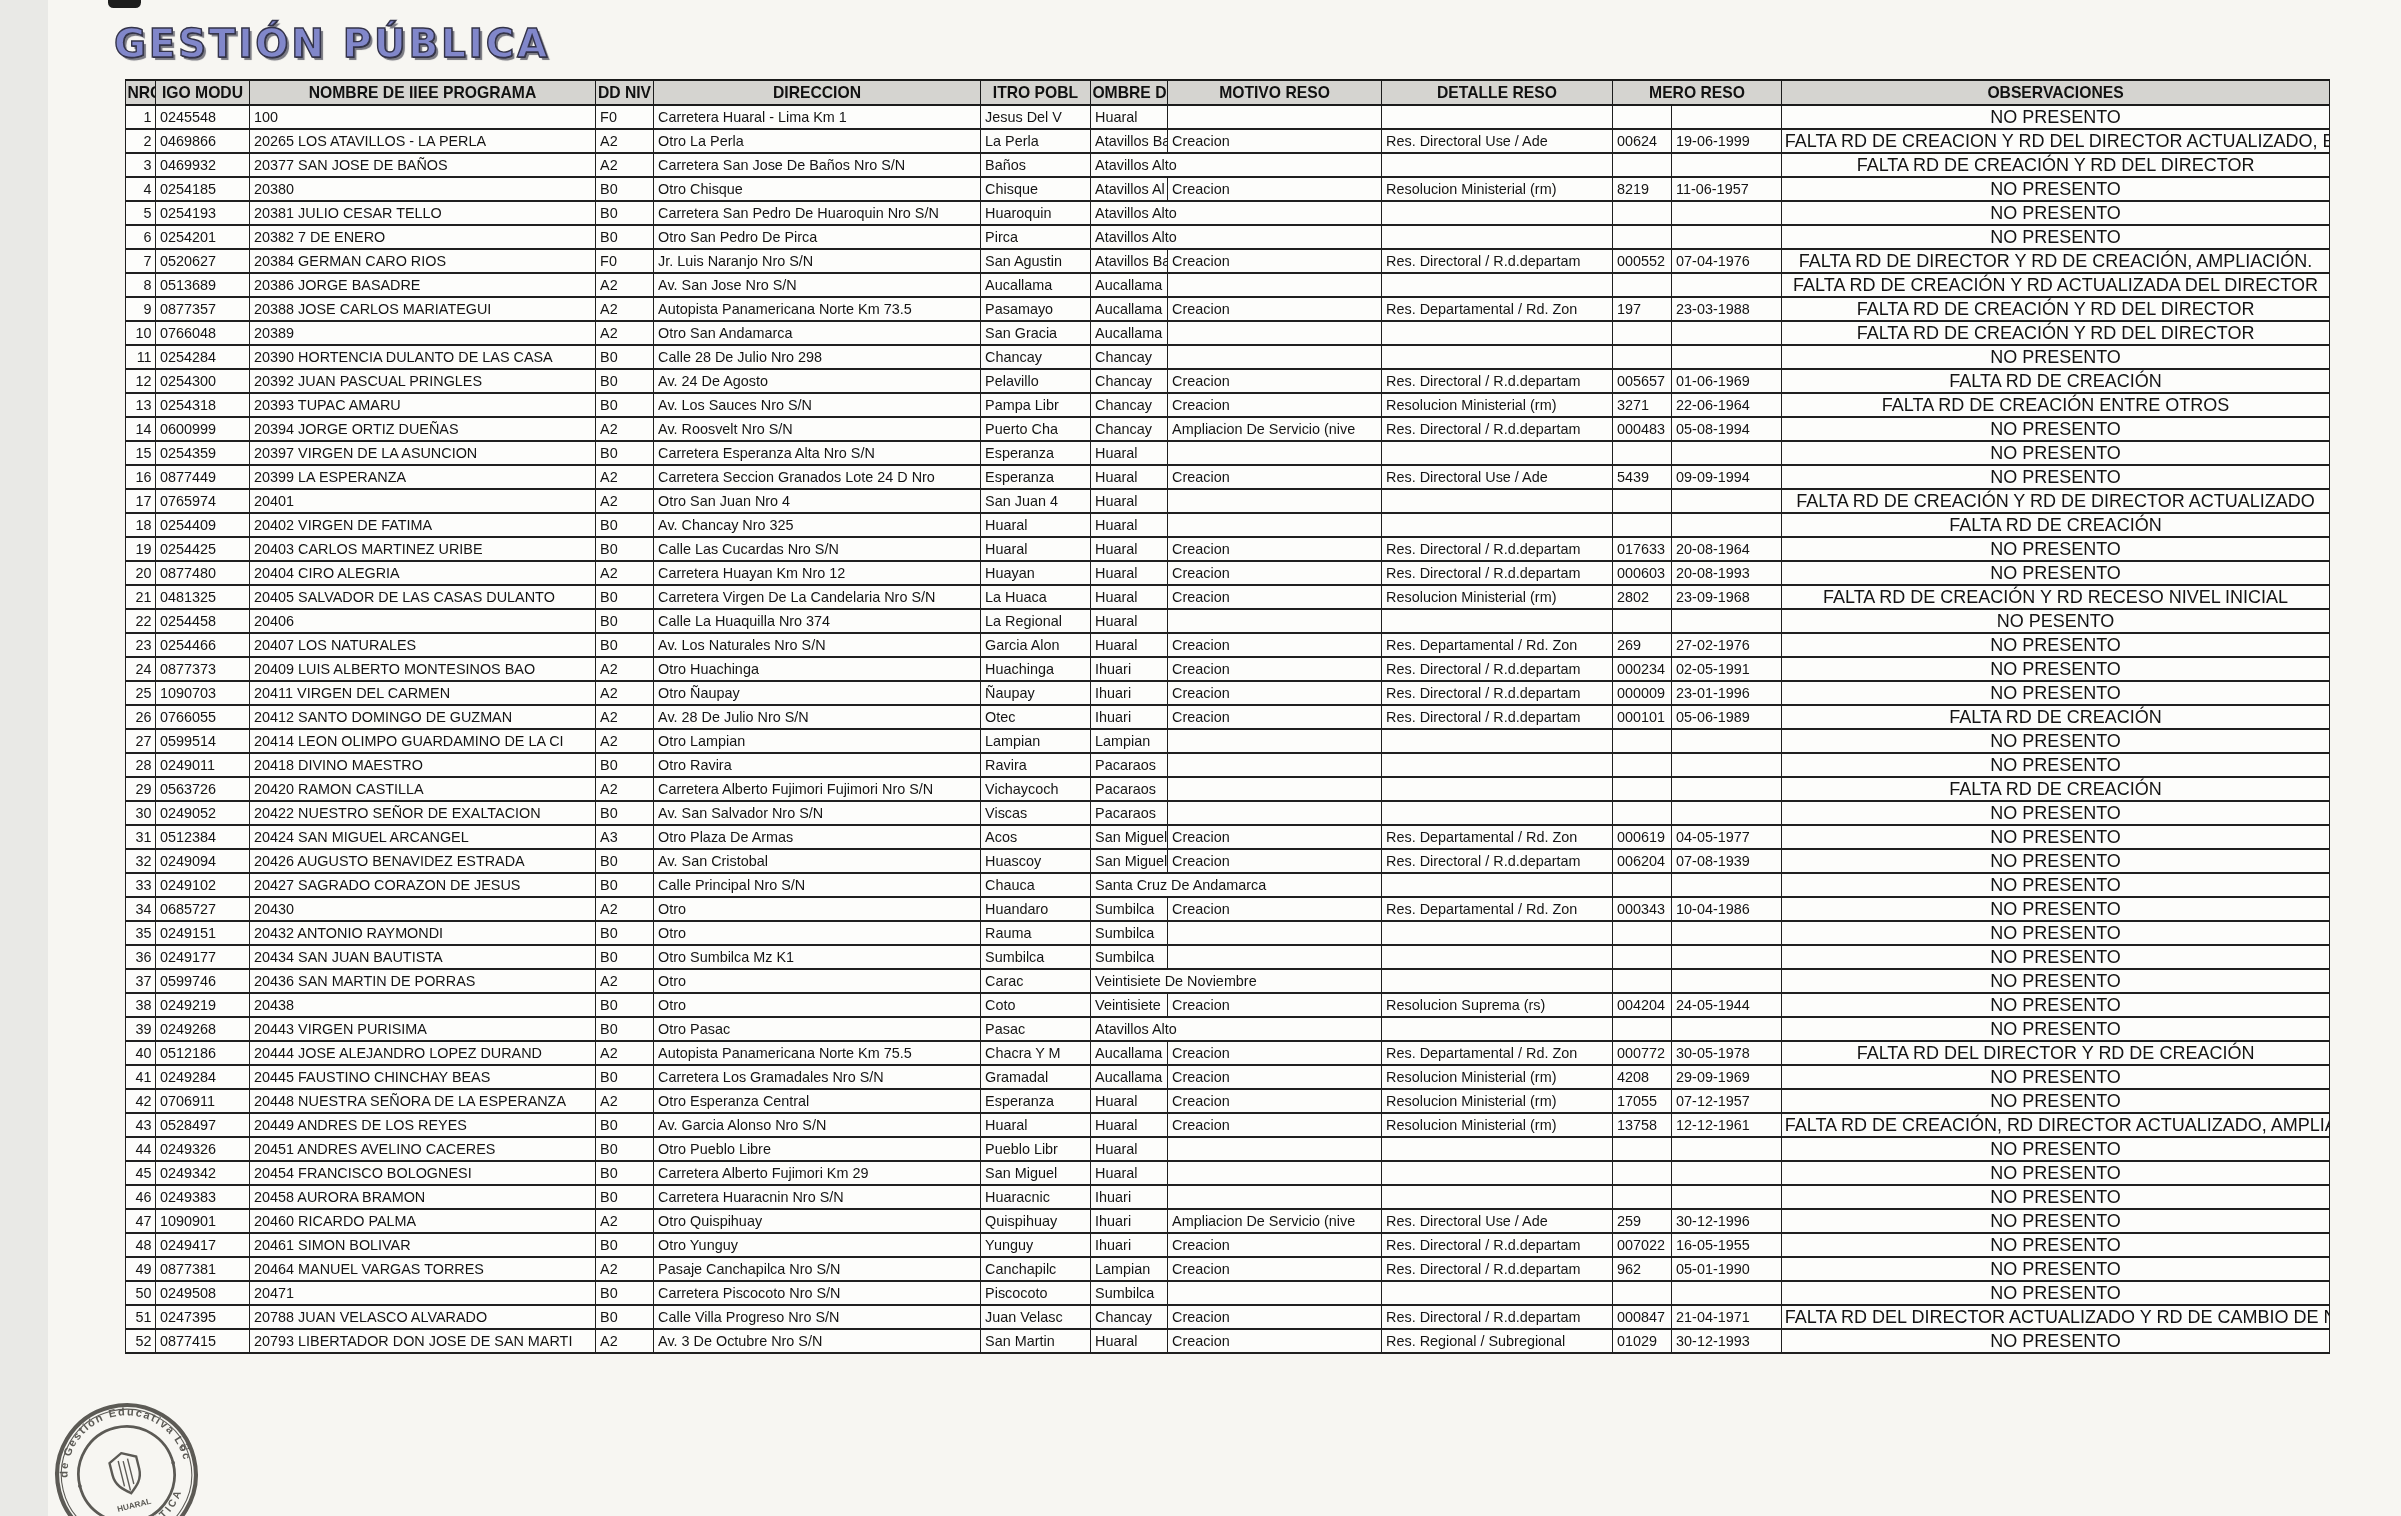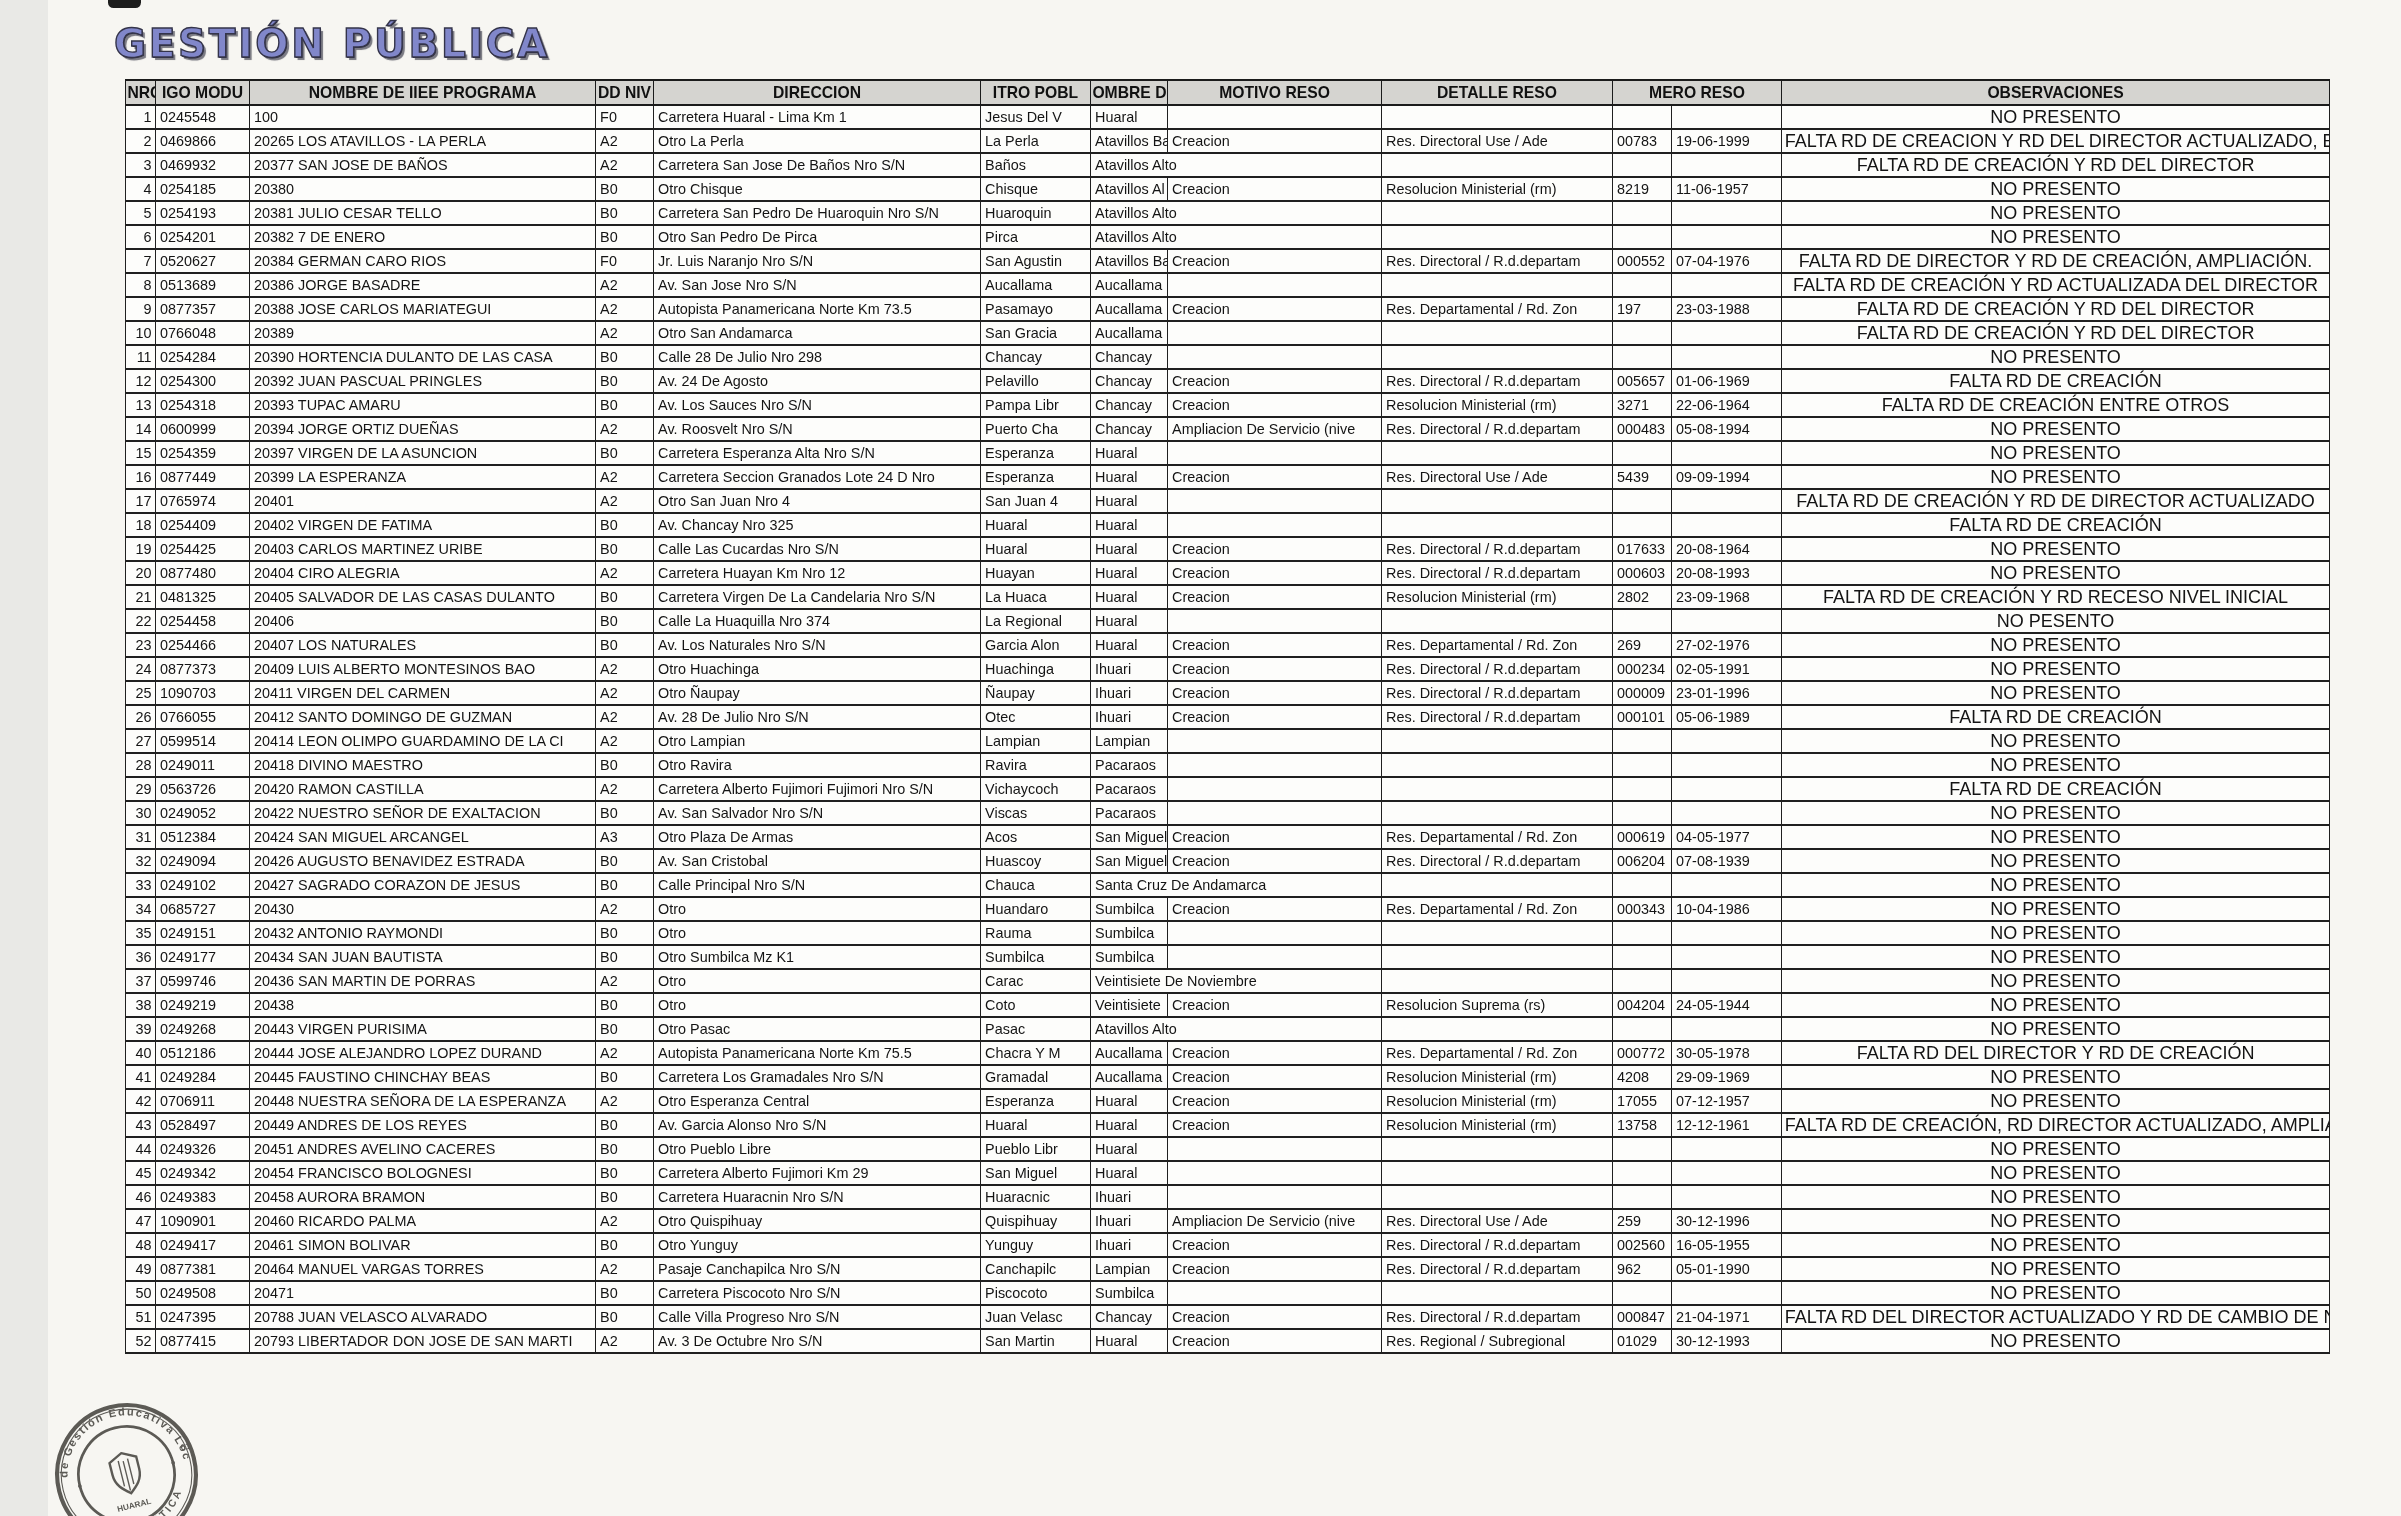--- a/index.html
+++ b/index.html
@@ -109,21 +109,21 @@
         <tr>
       <td class="td-nro">2</td>
       <td>0469866</td>
       <td>20265 LOS ATAVILLOS - LA PERLA</td>
       <td>A2</td>
       <td>Otro La Perla</td>
       <td>La Perla</td>
       <td>Atavillos Ba</td>
       <td>Creacion</td>
       <td>Res. Directoral Use / Ade</td>
-      <td>00783</td>
+      <td>00624</td>
       <td>19-06-1999</td>
       <td class="td-obs">FALTA RD DE CREACION Y RD DEL DIRECTOR ACTUALIZADO, ENTRE OTROS.</td>
     </tr>
         <tr>
       <td class="td-nro">3</td>
       <td>0469932</td>
       <td>20377 SAN JOSE DE BAÑOS</td>
       <td>A2</td>
       <td>Carretera San Jose De Baños Nro S/N</td>
       <td>Baños</td>
@@ -753,21 +753,21 @@
         <tr>
       <td class="td-nro">48</td>
       <td>0249417</td>
       <td>20461 SIMON BOLIVAR</td>
       <td>B0</td>
       <td>Otro Yunguy</td>
       <td>Yunguy</td>
       <td>Ihuari</td>
       <td>Creacion</td>
       <td>Res. Directoral / R.d.departam</td>
-      <td>002560</td>
+      <td>007022</td>
       <td>16-05-1955</td>
       <td class="td-obs">NO PRESENTO</td>
     </tr>
         <tr>
       <td class="td-nro">49</td>
       <td>0877381</td>
       <td>20464 MANUEL VARGAS TORRES</td>
       <td>A2</td>
       <td>Pasaje Canchapilca Nro S/N</td>
       <td>Canchapilc</td>

